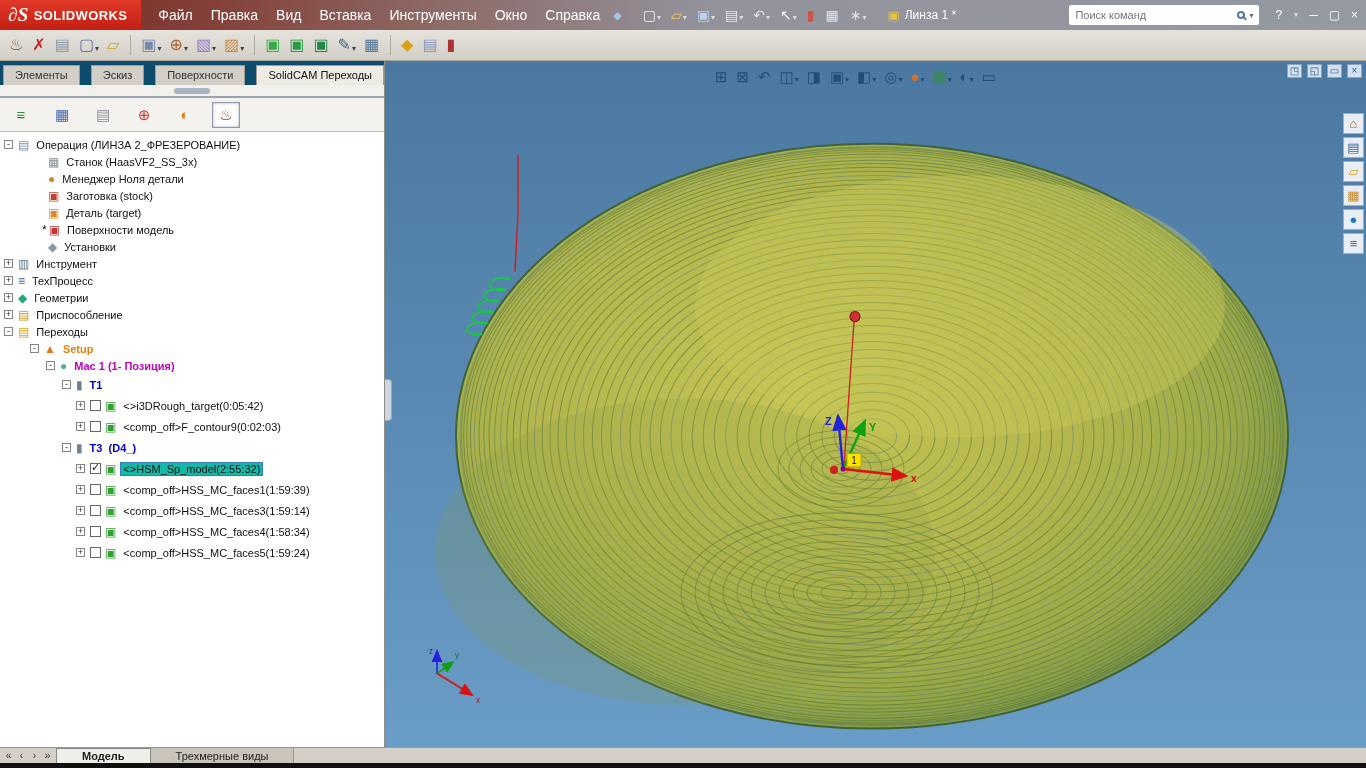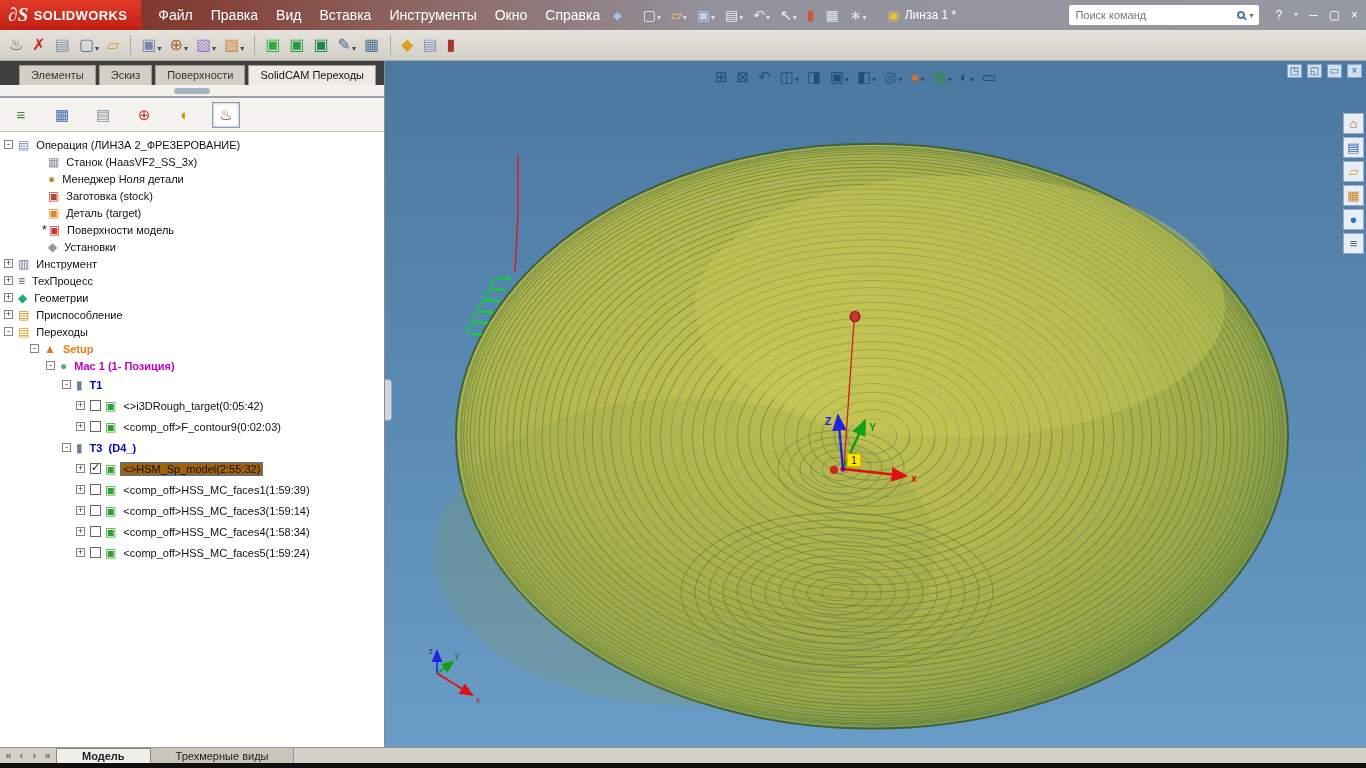--- a/index.html
+++ b/index.html
@@ -33,42 +33,42 @@
 
 .toolbar2{flex:0 0 31px;background:linear-gradient(#e5e3dc,#d2cfc7);border-bottom:1px solid #a9a69d;
  display:flex;align-items:center;padding-left:5px}
 .tbi{display:flex;align-items:flex-end;margin:0 4px;font-size:16px;line-height:1}
 .tbi .dd{color:#444}
 .tbi.sep{width:1px;height:20px;background:#aeaba2;margin:0 6px;font-size:0}
 
 
 .main{flex:1;display:flex;min-height:0}
 .left{flex:0 0 385px;width:385px;display:flex;flex-direction:column;border-right:1px solid #8f8c84;background:#fff}
-.cmdtabs{flex:0 0 24px;background:#404040;display:flex;align-items:flex-end;padding-left:19px;gap:3px}
+.cmdtabs{flex:0 0 24px;background:#0c4a6e;display:flex;align-items:flex-end;padding-left:3px;gap:11px}
 .ctab{padding:3px 11px 4px;font-size:11px;background:#d3cfc6;border:1px solid #a09c93;border-bottom:none;color:#333;white-space:nowrap}
 .ctab.active{background:#edebe4;color:#111}
 .strip{flex:0 0 13px;background:#f2f1ed;border-bottom:2px solid #9aa2ae;position:relative}
 .handle{position:absolute;left:50%;top:3px;transform:translateX(-50%);width:36px;height:6px;background:#a9b3c1;border-radius:3px}
 .fmtabs{flex:0 0 34px;display:flex;align-items:center;padding-left:7px;gap:13px;background:#f4f2ee;border-bottom:1px solid #c6c2b8}
 .fmtab{width:28px;height:26px;display:flex;align-items:center;justify-content:center;font-size:15px;border:1px solid transparent}
 .fmtab.active{background:#fff;border:1px solid #8f9bb0;box-shadow:inset 0 0 3px #9aa8bb}
 .tree{flex:1;background:#fff;overflow:hidden;padding-top:4px}
 .trow{display:flex;align-items:center;height:17px;font-size:11px;color:#111;white-space:nowrap}
 .trow.tall{height:21px}
 .exp{flex:0 0 9px;width:9px;height:9px;border:1px solid #848484;background:#fff;color:#333;
  font-size:9px;line-height:7px;text-align:center;margin-right:5px}
 .exp:empty{visibility:hidden}
 .pre{font-size:12px;margin-right:2px}
 .pre:empty{display:none}
 .cb{display:none;flex:0 0 11px;width:11px;height:11px;border:1px solid #666;background:#fff;margin-right:4px;position:relative}
 .trow.ck0 .cb,.trow.ck1 .cb{display:block}
 .trow.ck1 .cb::after{content:"✓";position:absolute;top:-3px;left:0;font-size:11px;color:#111}
 .tico{margin-right:5px;font-size:12px;line-height:1}
 .tlabel{white-space:pre;padding:0 2px}
-.trow.sel .tlabel{background:#a16207;outline:1px solid #3a7abf}
+.trow.sel .tlabel{background:#14b8a6;outline:1px solid #3a7abf}
 .trow.orange .tlabel{color:#e8820a;font-weight:bold}
 .trow.magenta .tlabel{color:#c000c0;font-weight:bold}
 .trow.blue .tlabel{color:#0000cc;font-weight:bold}
 
 
 .viewport{flex:1;position:relative;min-width:0}
 .vpsvg{display:block;width:100%;height:100%}
 .hud{position:absolute;top:6px;left:48%;transform:translateX(-50%);display:flex;align-items:center;gap:8px;padding:2px 8px}
 .hicon{display:flex;align-items:flex-end;font-size:15px;line-height:1}
 .hicon .dd{color:#1f4e79}

